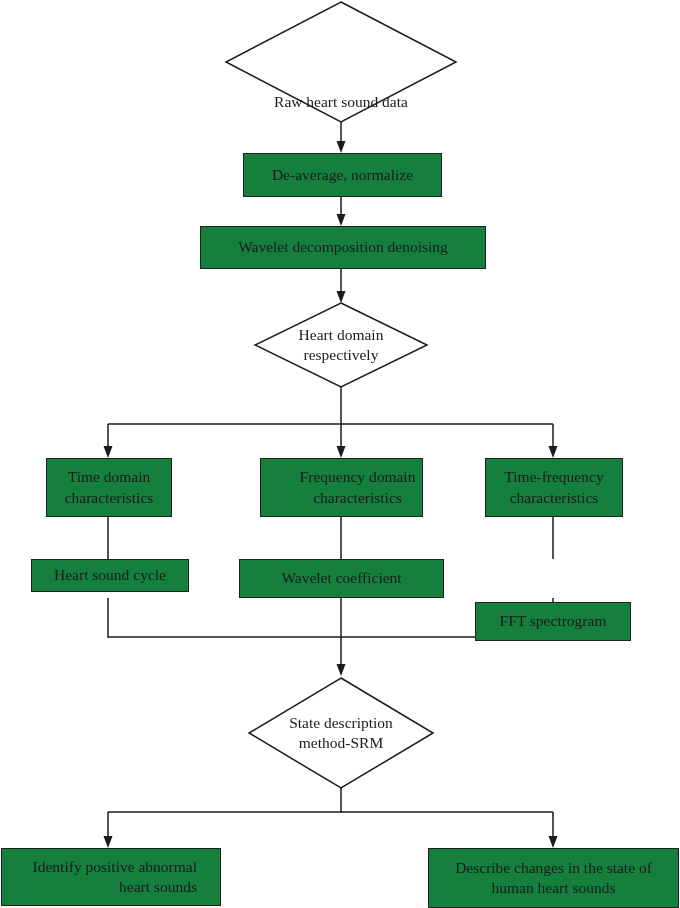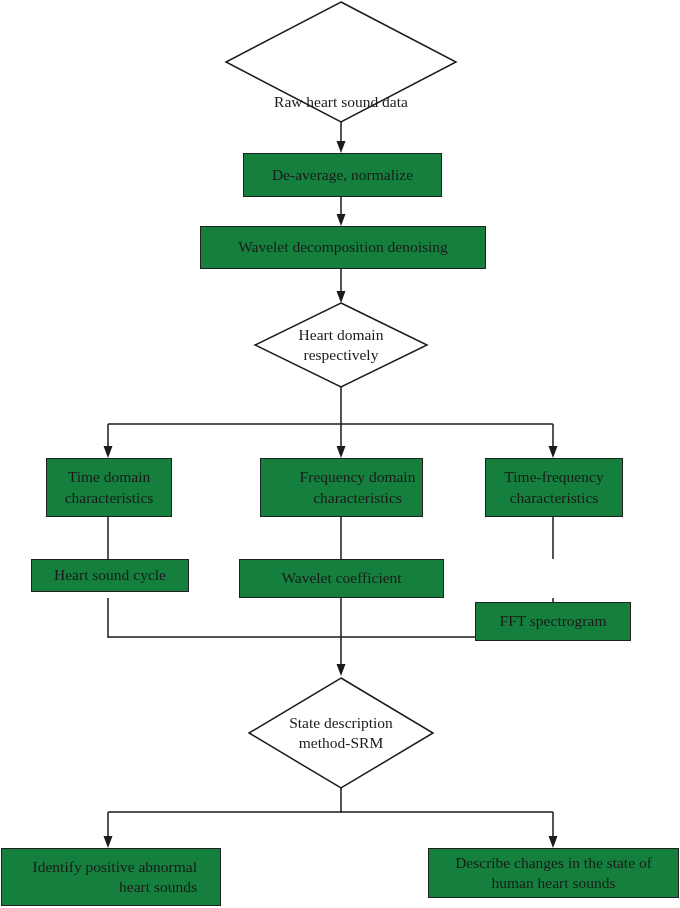--- a/index.html
+++ b/index.html
@@ -139,17 +139,17 @@
   </div>
 
   <div class="node rbox" style="left:475px; top:559px; width:156px; height:39px;margin-top:43px;">
     <span>FFT spectrogram</span>
   </div>
 
   <div class="node rbox w-identify" style="left:1px; top:848px; width:220px; height:58px;text-align:right;">
     <span>Identify positive abnormal heart sounds</span>
   </div>
 
-  <div class="node rbox w-describe" style="left:428px; top:848px; width:251px; height:50px;font-family:Liberation Serif, serif;">
+  <div class="node rbox w-describe" style="left:428px; top:848px; width:251px; height:60px;font-family:Liberation Serif, serif;">
     <span>Describe changes in the state of human heart sounds</span>
   </div>
 
 </div>
 
 </body></html>

